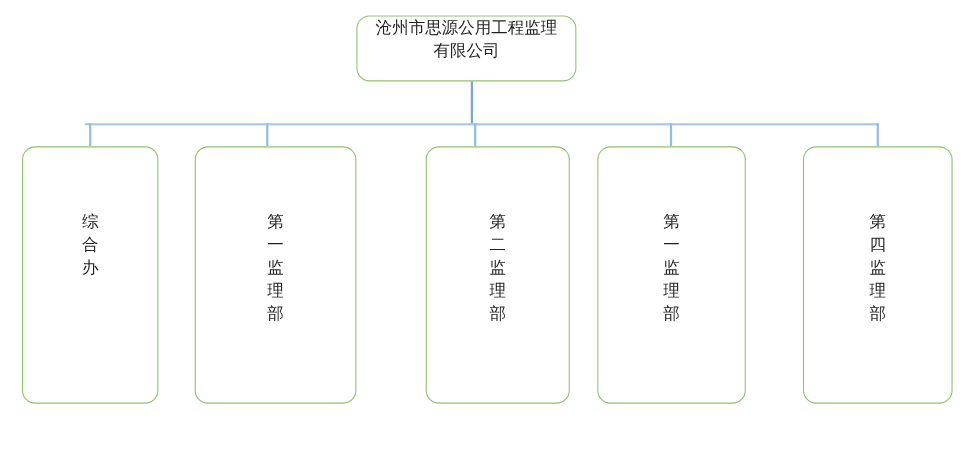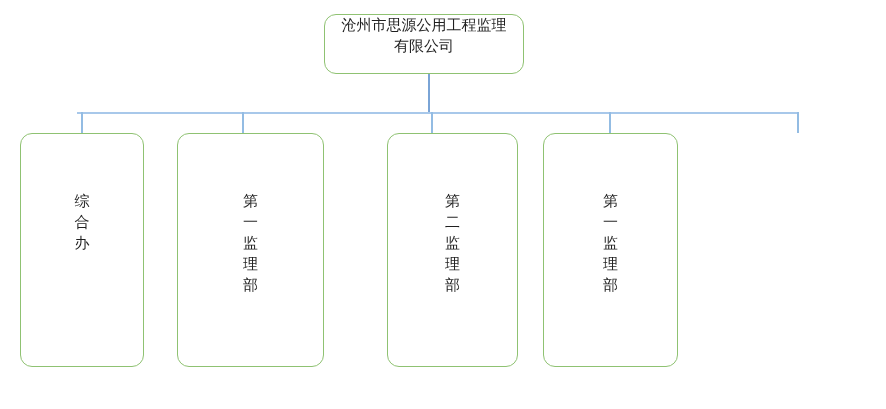--- a/index.html
+++ b/index.html
@@ -116,14 +116,17 @@
   </div>
 
   <div class="node dept-node" id="dept-3">
     <div class="dept-label">第二监理部</div>
   </div>
 
   <div class="node dept-node" id="dept-4">
     <div class="dept-label">第一监理部</div>
   </div>
 
+  <div class="node dept-node" id="dept-5">
+    <div class="dept-label">第四监理部</div>
+  </div>
 
 </div>
 
 </body></html>

